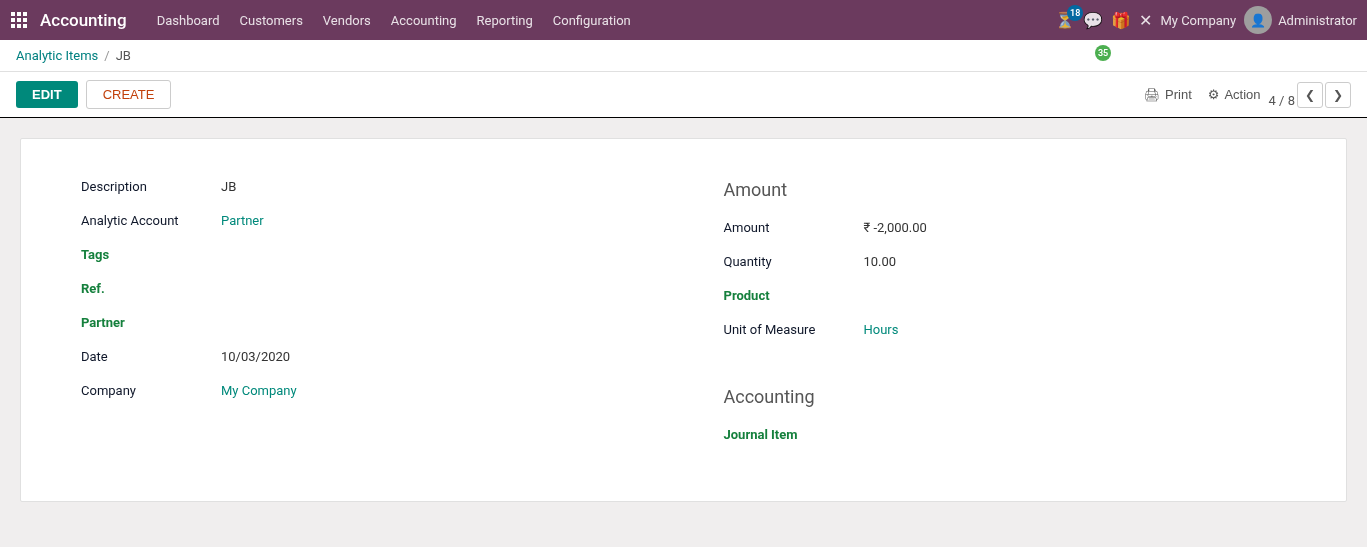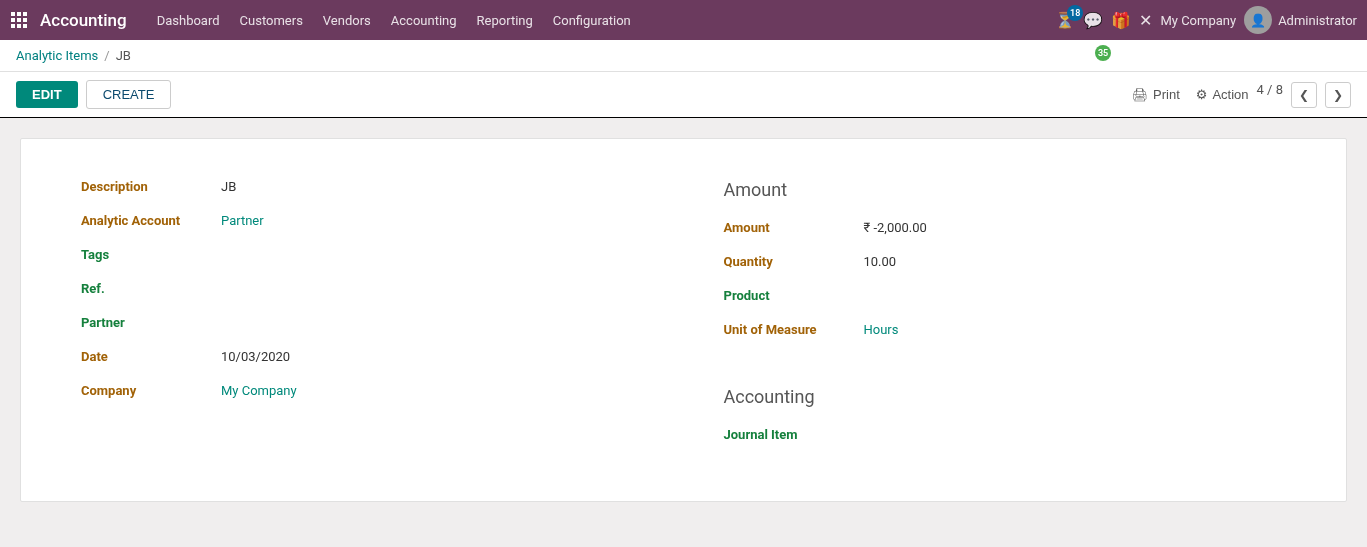--- a/index.html
+++ b/index.html
@@ -131,21 +131,21 @@
       color: white;
       border: none;
       padding: 6px 16px;
       border-radius: 3px;
       font-size: 13px;
       cursor: pointer;
       font-weight: 600;
     }
     .btn-create {
       background: white;
-      color: #0c4a6e;
+      color: #c2410c;
       border: 1px solid #ccc;
       padding: 6px 16px;
       border-radius: 3px;
       font-size: 13px;
       cursor: pointer;
       font-weight: 500;
     }
     .toolbar-spacer { flex: 1; }
     .toolbar-action {
       display: flex;
@@ -158,22 +158,22 @@
       align-items: center;
       gap: 5px;
       cursor: pointer;
       color: #555;
       font-size: 13px;
       border: none;
       background: none;
     }
     .pager {
       display: flex;
-      align-items: flex-start;
-      gap: 8px;
+      align-items: flex-end;
+      gap: 2px;
       margin-left: auto;
       color: #555;
       font-size: 13px;
     }
     .pager-nav {
       background: none;
       border: 1px solid #ccc;
       border-radius: 3px;
       width: 26px;
       height: 26px;
@@ -210,22 +210,22 @@
       margin-bottom: 20px;
     }
     .field-row {
       display: flex;
       align-items: baseline;
       margin-bottom: 10px;
       min-height: 24px;
     }
     .field-label {
       min-width: 140px;
-      font-weight: 700;
-      color: #a16207;
+      font-weight: 400;
+      color: #0f172a;
       font-size: 13px;
     }
     .field-label.muted {
       font-weight: 700;
       color: #15803d;
     }
     .field-value {
       color: #333;
       font-size: 13px;
     }

